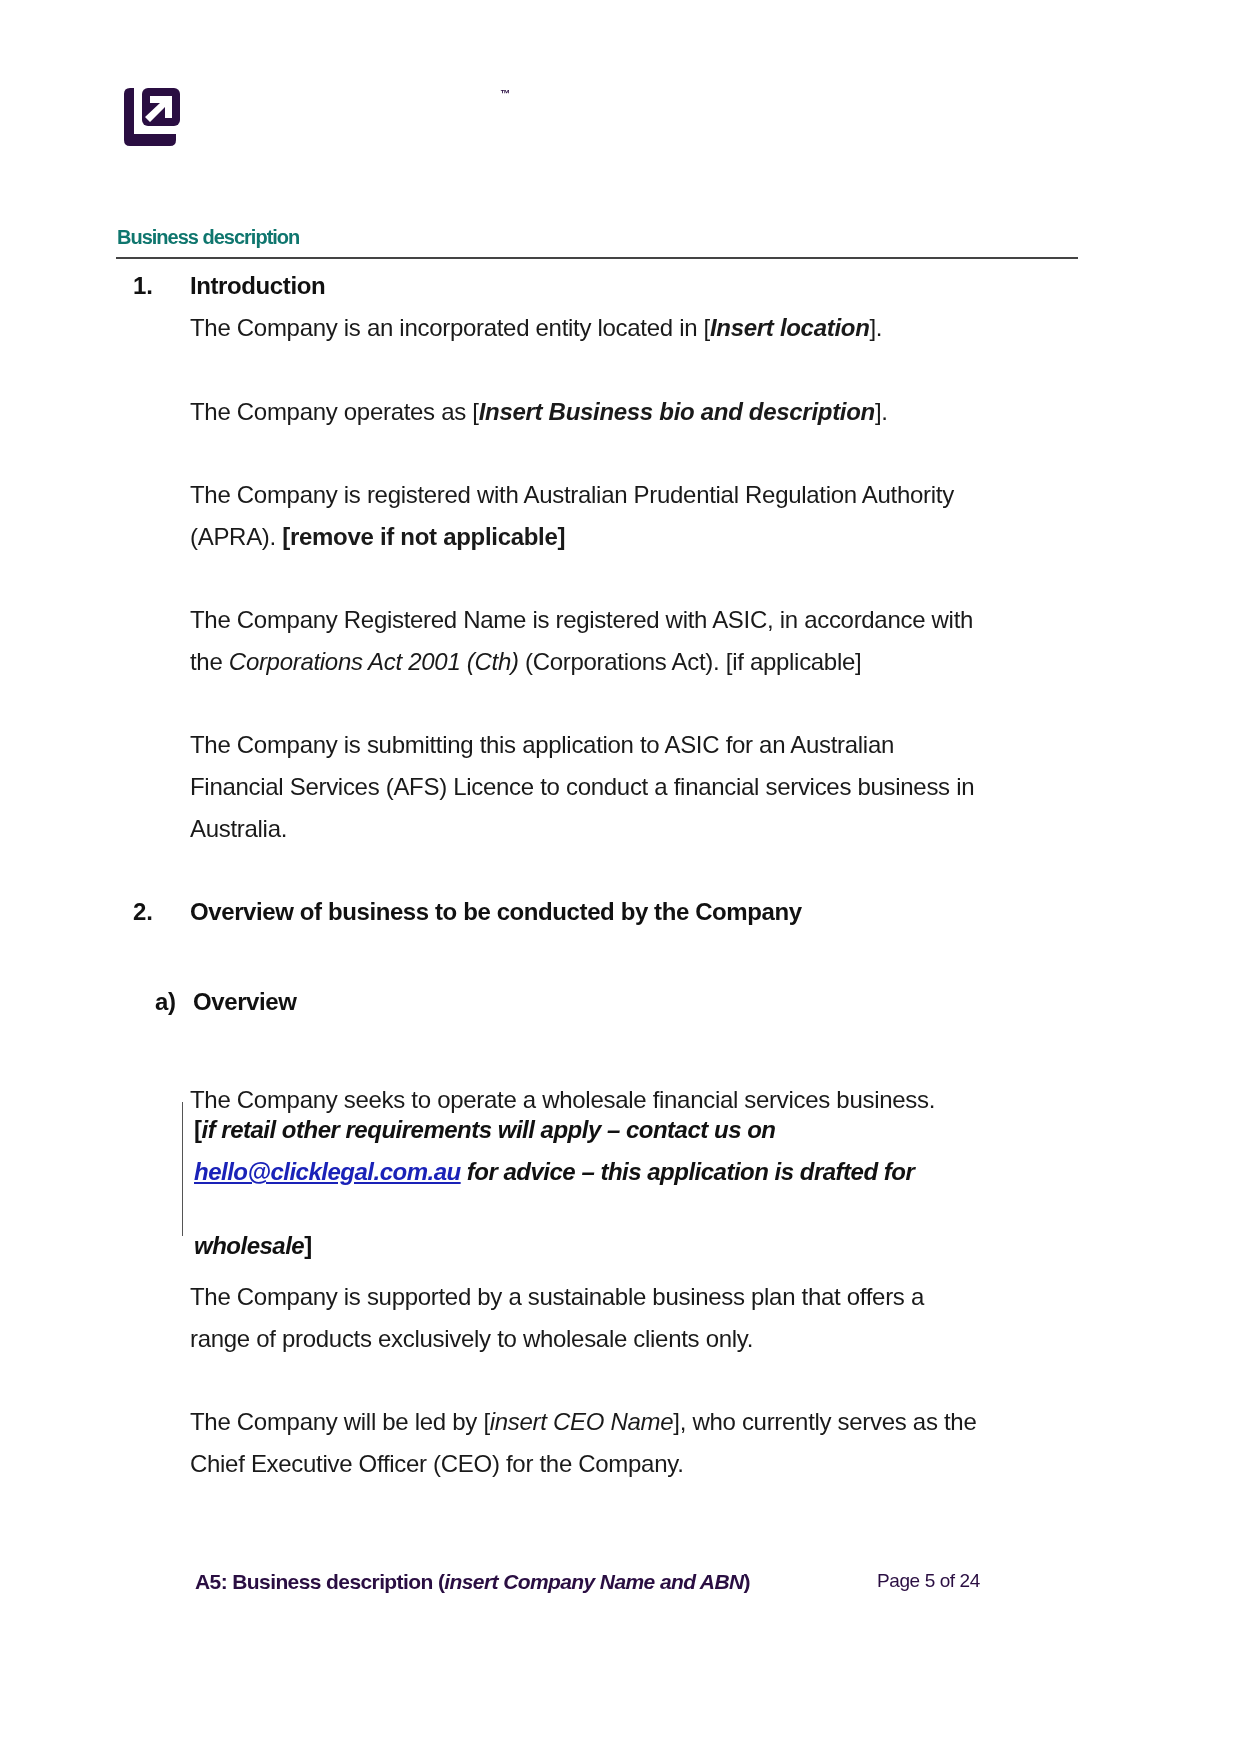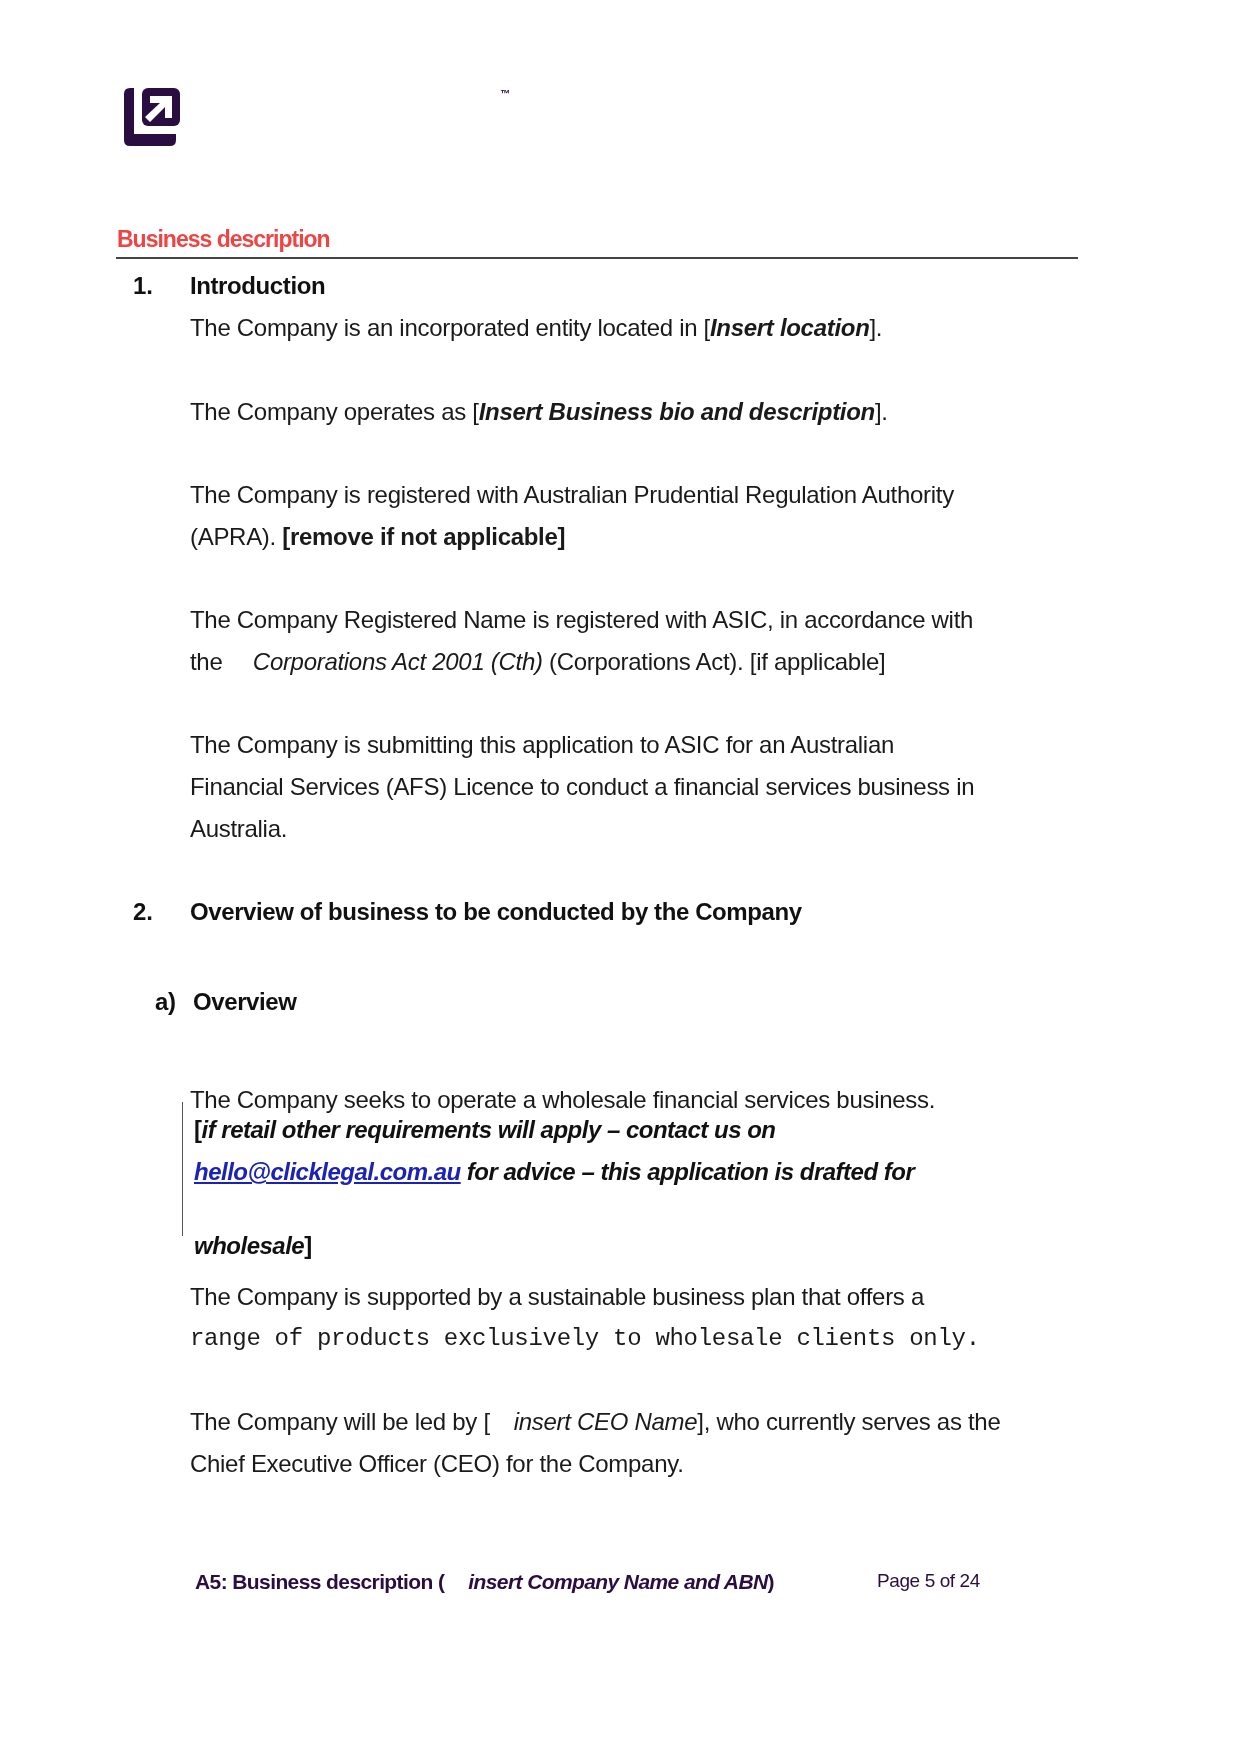--- a/index.html
+++ b/index.html
@@ -8,28 +8,28 @@
   .abs { position: absolute; white-space: nowrap; }
 
   
   .logo { left: 120px; top: 86px; width: 390px; height: 66px; }
   .logo-mark { position: absolute; left: 0; top: 0; width: 62px; height: 62px; }
   .logo-word { position: absolute; left: 82px; top: -4px; font-size: 55px; font-weight: 700;
                letter-spacing: -1.5px; color: #2a0e42; line-height: 66px; }
   .logo-tm { position: absolute; left: 380px; top: 2px; font-size: 10px; font-weight: 700; color: #2a0e42; }
 
   
-  .section-title { left: 117px; top: 226px; font-size: 23px; font-weight: 700; letter-spacing: -1px; color: #ef4444; }
+  .section-title { left: 117px; top: 226px; font-size: 20px; font-weight: 700; letter-spacing: -1px; color: #0f766e; }
   .rule { left: 116px; top: 257px; width: 962px; height: 0; border-top: 2px solid #444; }
 
   .num { font-size: 24px; font-weight: 700; color: #111; }
   .heading { font-size: 24px; font-weight: 700; color: #111; letter-spacing: -0.4px; }
   .body-line { left: 190px; font-size: 24px; color: #1a1a1a; letter-spacing: -0.3px; }
   .b { font-weight: 700; }
-  .i { font-style: italic; margin-left: 24px; }
+  .i { font-style: italic; }
   .bi { font-weight: 700; font-style: italic; }
 
   .note-bar { left: 182px; top: 1102px; width: 0; height: 134px; border-left: 1.5px solid #555; }
   .note-line { left: 194px; font-size: 24px; font-weight: 700; font-style: italic; color: #111; letter-spacing: -0.5px; }
   .link { color: #1a22b8; text-decoration: underline; }
 
   .footer-left { left: 195px; top: 1570px; font-size: 21px; font-weight: 700; color: #2a0e42; letter-spacing: -0.6px; }
   .footer-right { left: 877px; top: 1570px; font-size: 19px; color: #2a0e42; letter-spacing: -0.4px; }
 </style>
 </head>
@@ -85,21 +85,21 @@
   <span style="font-style:normal">[</span><span>if retail other requirements will apply – contact us on</span>
 </div>
 <div class="abs note-line" style="top:1158px;">
   <span class="link">hello@clicklegal.com.au</span><span> for advice – this application is drafted for</span>
 </div>
 <div class="abs note-line" style="top:1200px;margin-top:32px;">
   <span>wholesale</span><span style="font-style:normal">]</span>
 </div>
 
 <div class="abs body-line" style="top:1283px;">The Company is supported by a sustainable business plan that offers a</div>
-<div class="abs body-line" style="top:1325px;font-family:Liberation Mono, monospace;">range of products exclusively to wholesale clients only.</div>
+<div class="abs body-line" style="top:1325px;">range of products exclusively to wholesale clients only.</div>
 
 <div class="abs body-line" style="top:1408px;">
   <span>The Company will be led by [</span><span class="i">insert CEO Name</span><span>], who currently serves as the</span>
 </div>
 <div class="abs body-line" style="top:1450px;">Chief Executive Officer (CEO) for the Company.</div>
 
 <div class="abs footer-left">
   <span>A5:</span><span> Business description (</span><span class="i">insert Company Name and ABN</span><span>)</span>
 </div>
 <div class="abs footer-right">Page 5 of 24</div>

